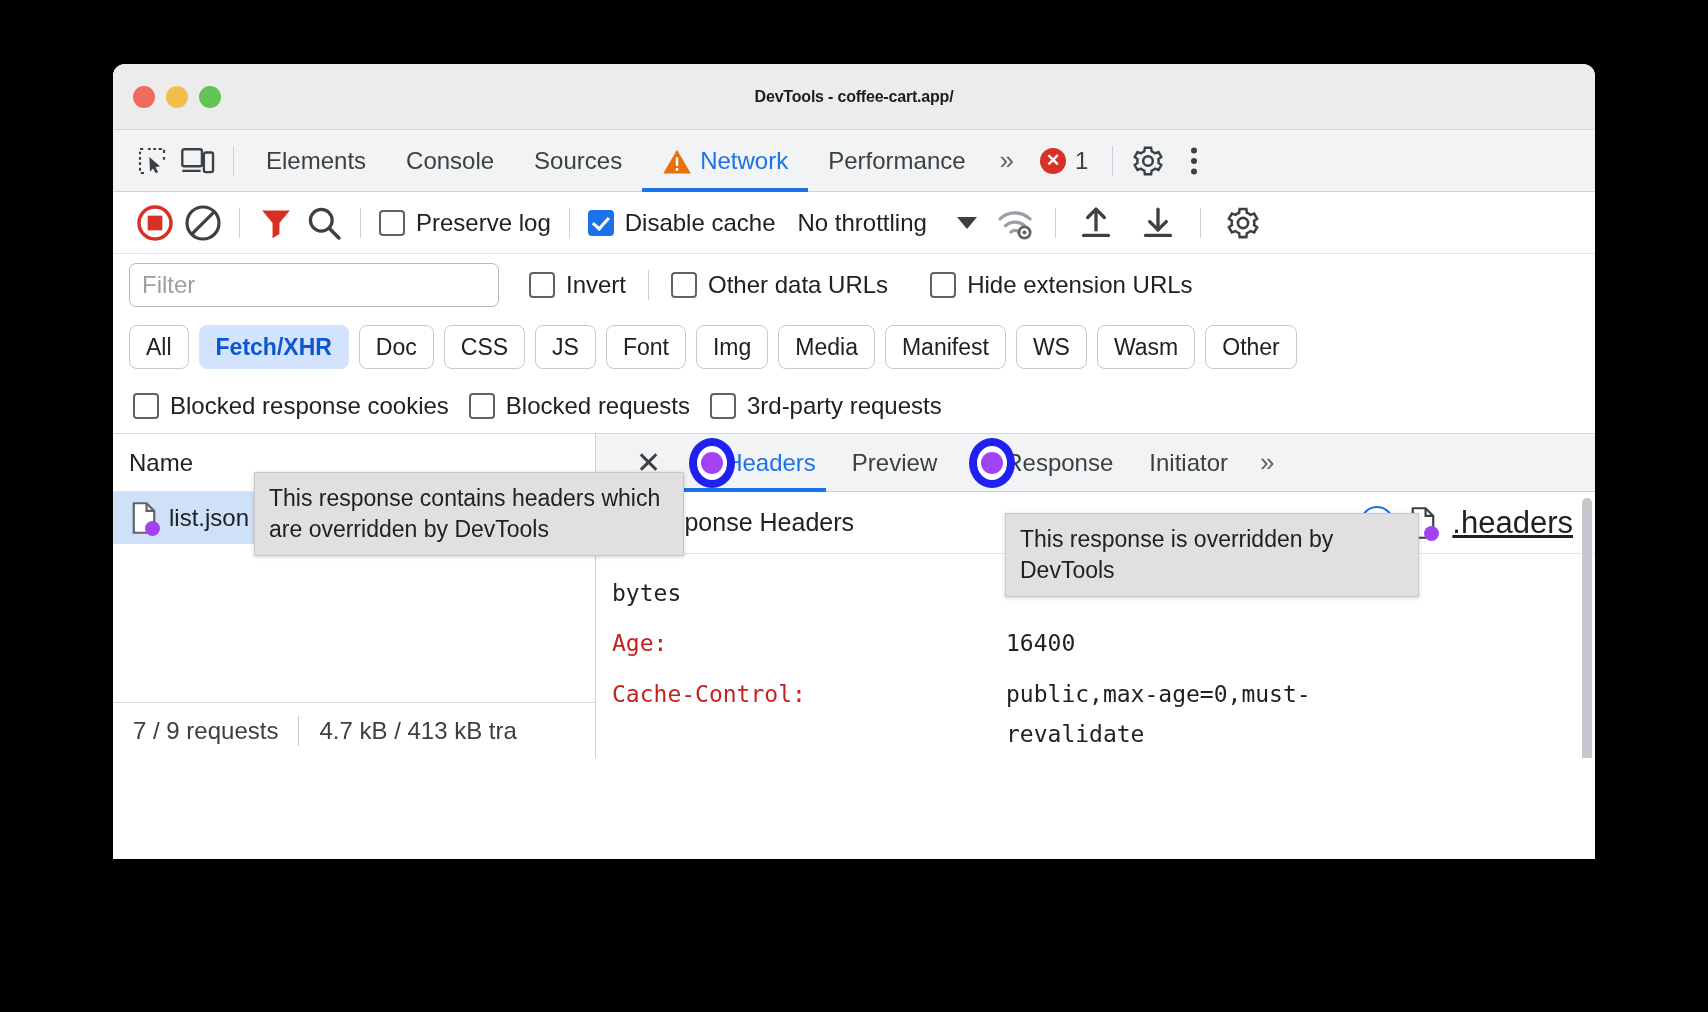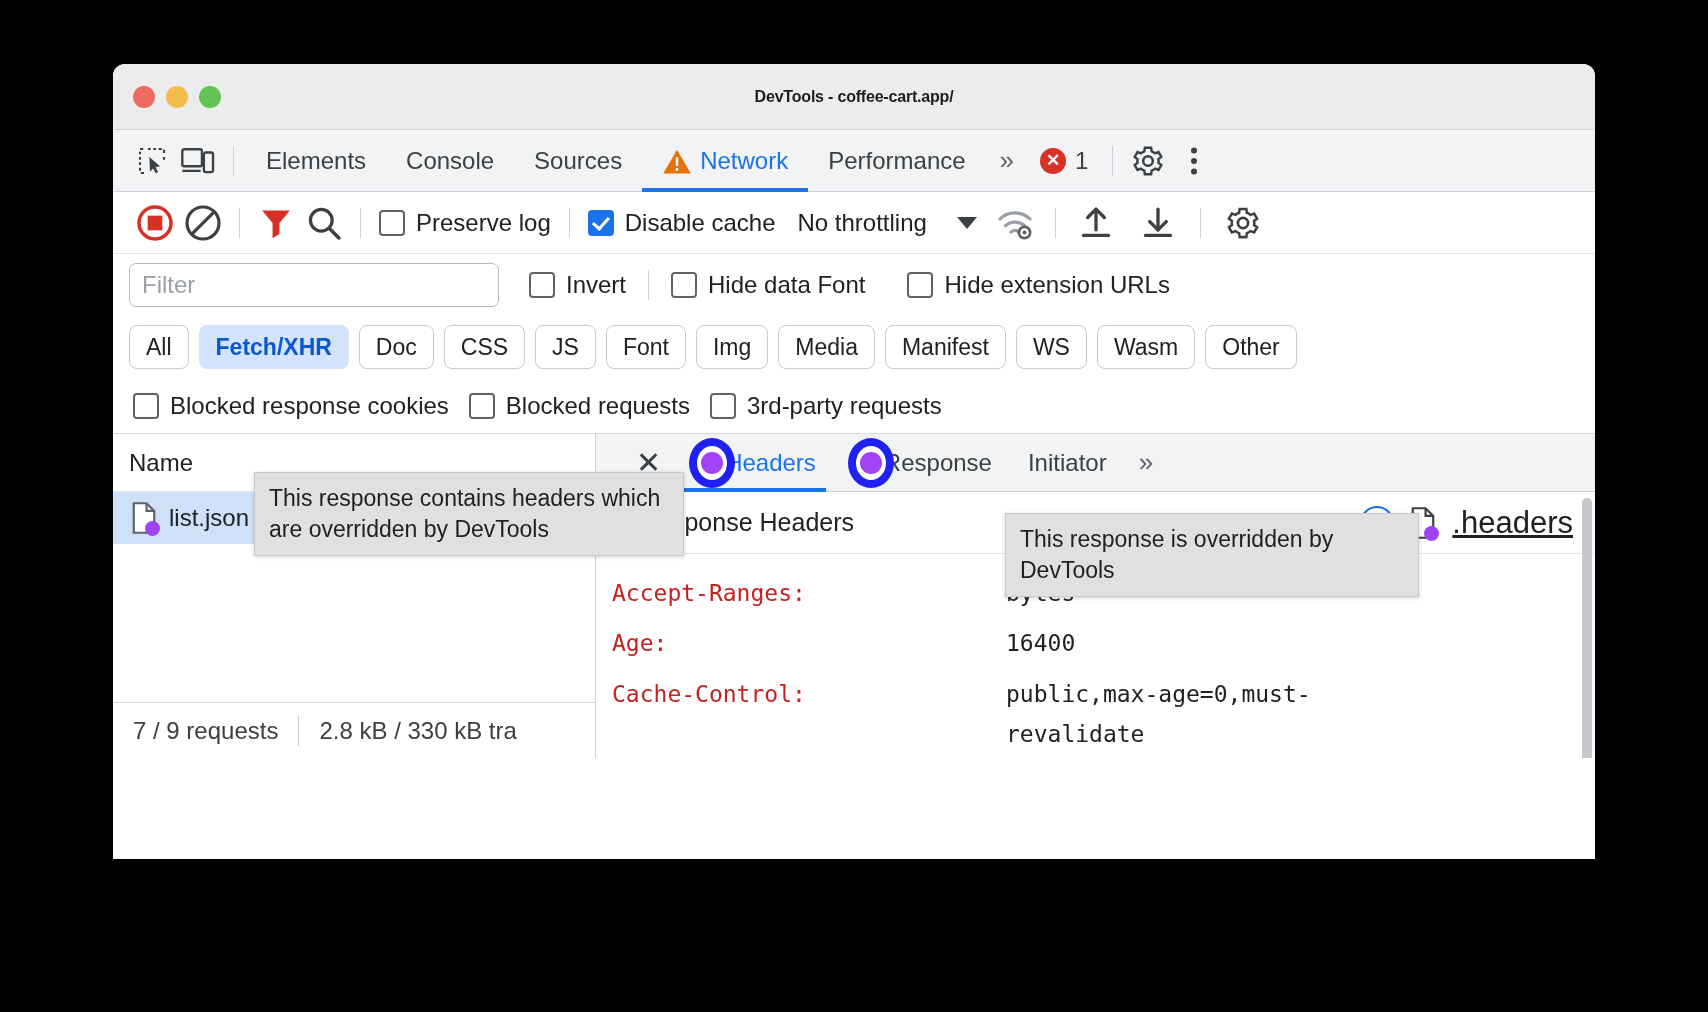--- a/index.html
+++ b/index.html
@@ -422,21 +422,21 @@
 
     <div class="filter-row">
       <input class="filter-input" value="" placeholder="Filter" style="">
       <label class="cblabel" style="margin-left:30px;">
         <span class="cb"></span>
         <span>Invert</span>
       </label>
       <div class="vsep" style="margin:0 22px;"></div>
       <label class="cblabel">
         <span class="cb"></span>
-        <span>Hide data Font</span>
+        <span>Other data URLs</span>
       </label>
       <label class="cblabel" style="margin-left:42px;">
         <span class="cb"></span>
         <span>Hide extension URLs</span>
       </label>
     </div>
 
     <div class="chips-row">
       <div class="chip">
           <span>All</span>
@@ -502,34 +502,37 @@
               <path d="M12 1v6h6" fill="none" stroke="#5f6368" stroke-width="1.7"></path>
             </svg>
             <span class="file-purple"></span>
           </span>
           <span class="req-name">list.json</span>
         </div>
         <div class="list-fill"></div>
         <div class="status-bar">
           <span>7 / 9 requests</span>
           <span class="sb-sep"></span>
-          <span>2.8 kB / 330 kB tra</span>
+          <span>4.7 kB / 413 kB tra</span>
         </div>
       </div>
 
       <div class="right-pane">
         <div class="detail-tabs">
           <div class="d-tab" style="padding:0 14px;font-size:30px;color:#3c4043;">
             <span>✕</span>
           </div>
           <div class="d-tab active" style="padding-left:26px;">
             <span class="ring">
               <span class="ovr-marker"></span>
             </span>
             <span>Headers</span>
+          </div>
+          <div class="d-tab">
+            <span>Preview</span>
           </div>
           <div class="d-tab" style="padding-left:26px;">
             <span class="ring">
               <span class="ovr-marker"></span>
             </span>
             <span>Response</span>
           </div>
           <div class="d-tab">
             <span>Initiator</span>
           </div>
@@ -548,21 +551,20 @@
                   <path d="M12 1v6h6" fill="none" stroke="#3c4043" stroke-width="1.7"></path>
                 </svg>
                 <span class="file-purple"></span>
               </span>
               <span class="headers-link">.headers</span>
             </span>
           </div>
 
           <div class="hdr-table">
             <div class="hdr-row">
-              <span class="hdr-name">Accept-Ranges:</span>
               <span class="hdr-val">bytes</span>
             </div>
             <div class="hdr-row">
               <span class="hdr-name">Age:</span>
               <span class="hdr-val">16400</span>
             </div>
             <div class="hdr-row">
               <span class="hdr-name">Cache-Control:</span>
               <span class="hdr-val">public,max-age=0,must-
 revalidate</span>

